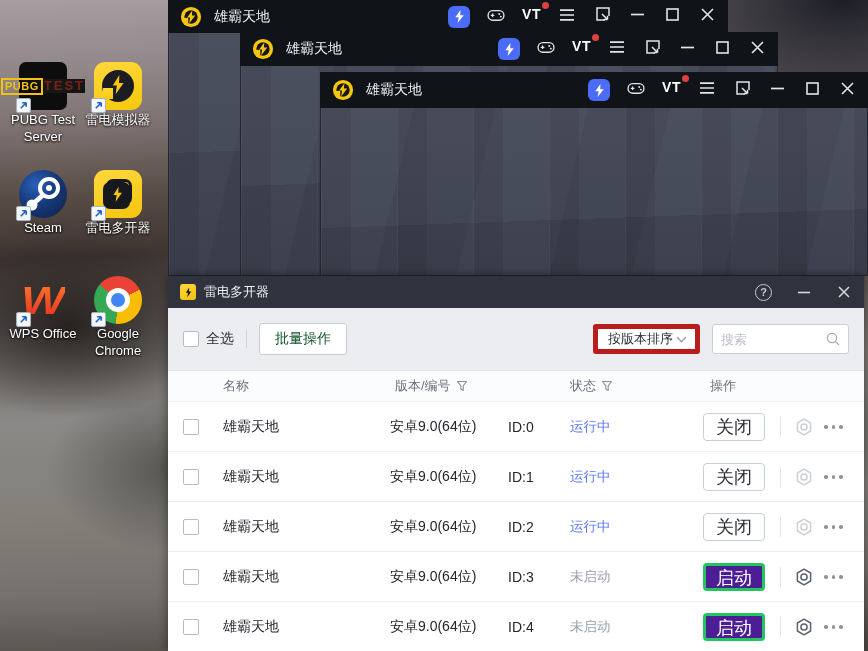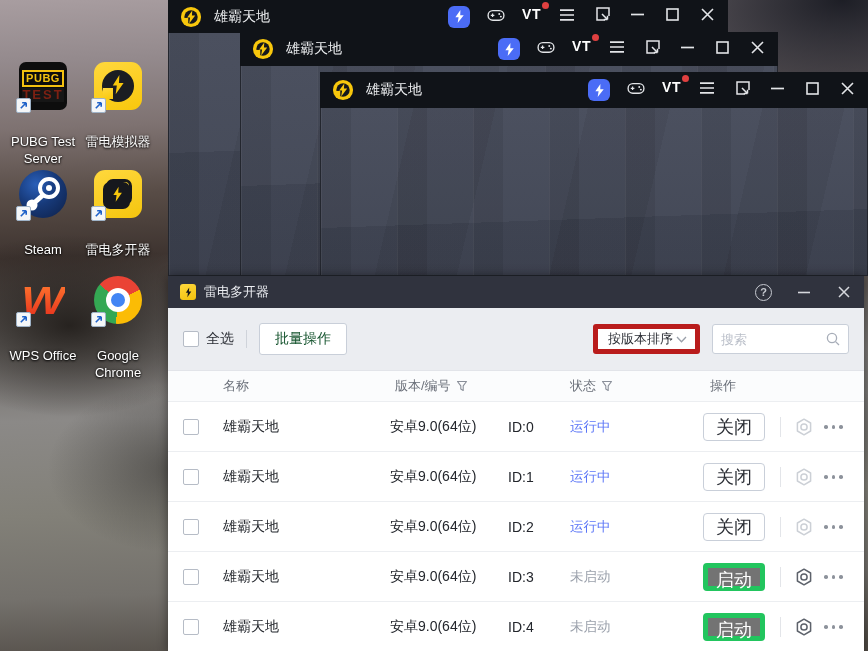--- a/index.html
+++ b/index.html
@@ -12,31 +12,31 @@
       radial-gradient(220px 130px at 8% 50%, rgba(28,24,21,0.85), rgba(28,24,21,0) 70%),
       radial-gradient(240px 150px at 85% 64%, rgba(30,28,26,0.75), rgba(30,28,26,0) 70%),
       radial-gradient(180px 120px at 20% 72%, rgba(40,38,36,0.5), rgba(40,38,36,0) 70%),
       linear-gradient(178deg,#a89da0 0%,#948a8d 9%,#7e7271 19%,#584c46 29%,#3e3430 38%,#6b6764 50%,#8b8987 62%,#828078 76%,#74716c 88%,#4d4741 100%);
   }
 
   
   .dicon { position:absolute; width:84px; text-align:center; z-index:1; cursor:pointer; }
   .dicon .artwrap { position:relative; width:48px; height:48px; margin:0 auto; }
   .dicon .dlabel {
-    display:block; margin-top:23px; color:#fff; font-size:13px; line-height:17px;
+    display:block; margin-top:1px; color:#fff; font-size:13px; line-height:17px;
     text-shadow:0 1px 2px rgba(0,0,0,0.9), 0 0 3px rgba(0,0,0,0.7);
   }
   .sc-arrow {
     position:absolute; left:-3px; bottom:-3px; width:15px; height:15px;
     background:#f4f6f8; border:1px solid #9fb3c8; border-radius:2px;
     display:flex; align-items:center; justify-content:center;
   }
   .sc-arrow svg { width:9px; height:9px; }
   .art { width:48px; height:48px; }
-  .art.pubg { background:#0d0d0d; border-radius:7px; display:flex; flex-direction:column; align-items:center; justify-content:center; gap:1px; }
+  .art.pubg { background:#0d0d0d; border-radius:7px; display:flex; flex-direction:row; align-items:center; justify-content:center; gap:1px; }
   .art.pubg .pubg-word { color:#f3c10f; border:2px solid #f3c10f; font-weight:900; font-size:11px; line-height:13px; padding:0 2px; letter-spacing:0.5px; }
   .art.pubg .test-word { color:#7c2013; font-weight:900; font-size:13px; line-height:14px; letter-spacing:2px; background:#161616; }
   .art.ldsq { background:linear-gradient(160deg,#ffd83d,#f8c70c); border-radius:11px; position:relative; }
   .art.ldsq .blackdisc { position:absolute; left:8px; top:8px; width:32px; height:32px; background:#1b1d22; border-radius:50%; }
   .art.ldsq .tail { position:absolute; left:9px; top:26px; width:10px; height:11px; background:linear-gradient(160deg,#ffd83d,#f8c70c); }
   .art.ldmulti { background:linear-gradient(160deg,#ffd83d,#f4c50e); border-radius:11px; position:relative; }
   .art.ldmulti .sq2 { position:absolute; left:12px; top:9px; width:26px; height:26px; border-radius:7px; border:3px solid #16181d; background:transparent; }
   .art.ldmulti .sq1 { position:absolute; left:9px; top:12px; width:27px; height:27px; border-radius:7px; background:#16181d; }
   .boltsvg { position:absolute; z-index:2; }
   .art.steam { background:radial-gradient(circle at 35% 30%,#2a5fb8 0%,#173a7a 45%,#0d1f46 100%); border-radius:50%; position:relative; overflow:hidden; }
@@ -115,21 +115,21 @@
   .action-btn { position:absolute; left:535px; top:11px; width:62px; height:28px; border-radius:4px;
     font-size:18px; cursor:pointer; font-family:inherit; }
   .vdiv { position:absolute; left:612px; top:15px; width:1px; height:20px; background:#e3e5e9; }
   .nut { position:absolute; left:626px; top:15px; width:20px; height:20px; cursor:pointer; }
   .dots { position:absolute; left:656px; top:23px; display:flex; gap:4px; cursor:pointer; }
   .dots i { width:3.5px; height:3.5px; border-radius:50%; background:#8d929b; }
 
   .inst-row[data-state="running"] .status { color:#5b76f7; }
   .inst-row[data-state="stopped"] .status { color:#9aa0ab; }
   .inst-row[data-state="running"] .action-btn { background:#fff; border:1px solid #c9cfd9; color:#2b2e35; }
-  .inst-row[data-state="stopped"] .action-btn { background:#737373; border:5px solid #22c55e; color:#fff; }
+  .inst-row[data-state="stopped"] .action-btn { background:#4c1d95; border:3px solid #22c55e; color:#fff; }
   .inst-row[data-state="running"] .nut { color:#ccd0d6; }
   .inst-row[data-state="stopped"] .nut { color:#5d626b; }
 </style>
 </head>
 <body>
 
 <div class="dicon" style="left:1px;top:62px">
   <div class="artwrap">
     <div class="art pubg">
       <span class="pubg-word">PUBG</span>

